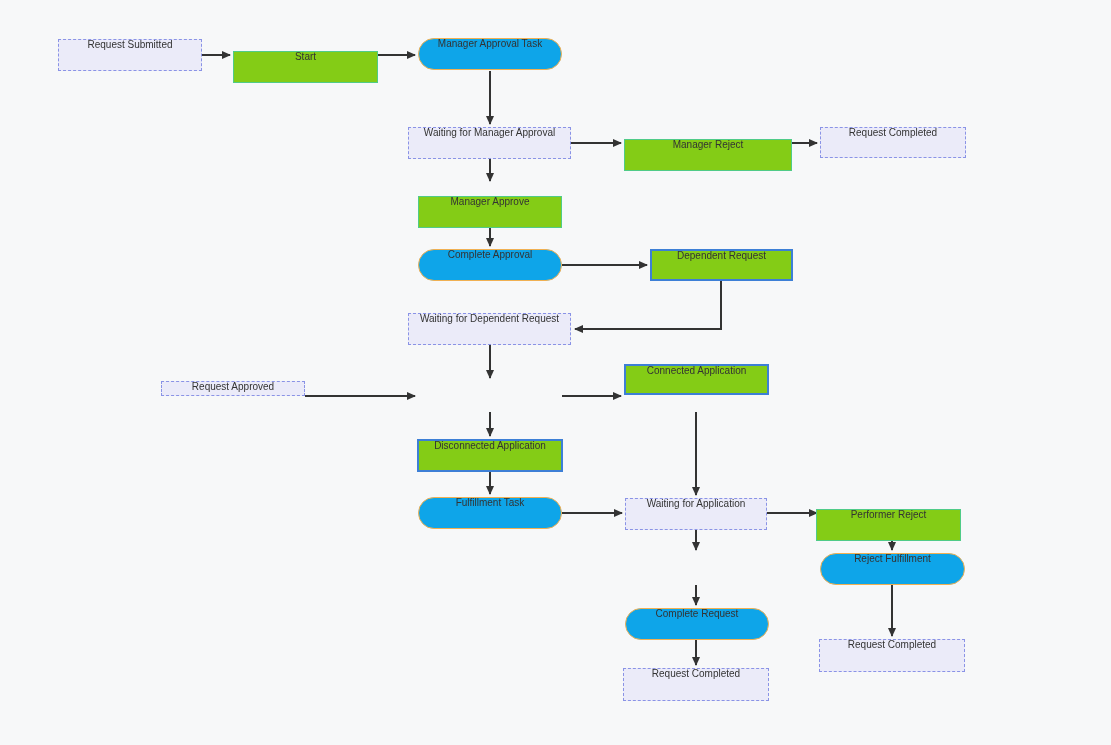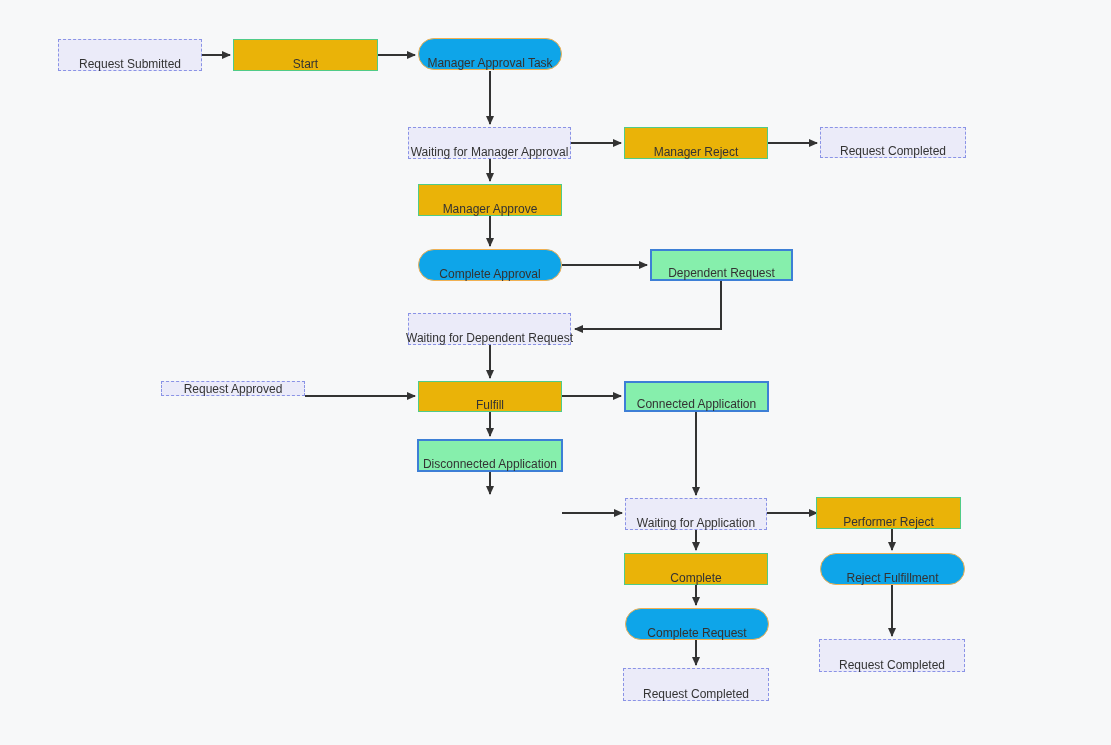--- a/index.html
+++ b/index.html
@@ -9,32 +9,32 @@
     font-family: "Liberation Sans", sans-serif;
     color: #333333;
     overflow: hidden;
   }
   .canvas { position: relative; width: 1111px; height: 745px; }
   .edges { position: absolute; left: 0; top: 0; pointer-events: none; }
   .node {
     position: absolute;
     box-sizing: border-box;
     display: flex;
-    align-items: flex-end;
+    align-items: flex-start;
     justify-content: center;
-    font-size: 12px;
+    font-size: 10px;
     line-height: 1;
     white-space: nowrap;
     color: #333333;
     cursor: default;
   }
   .node-state  { background: #ebebf9; border: 1.5px dashed #8a93e6; }
-  .node-action { background: #eab308; border: 1.5px solid  #50cb88; }
+  .node-action { background: #84cc16; border: 1.5px solid  #50cb88; margin-top: 12px; }
   .node-task   { background: #0ea5e9; border: 1.5px solid  #f0b052; border-radius: 16px; }
-  .node-app    { background: #86efac; border: 2px   solid  #3d7fd6; }
+  .node-app    { background: #84cc16; border: 2px   solid  #3d7fd6; }
 </style>
 </head>
 <body>
 
 <div class="canvas">
 
   <svg class="edges" width="1111" height="745">
     <defs>
       <marker id="arw" markerWidth="12" markerHeight="10" refX="8" refY="4" orient="auto" markerUnits="userSpaceOnUse">
         <path d="M0,0 L9,4 L0,8 Z" fill="#333333"></path>
@@ -75,21 +75,21 @@
   </div>
 
   <div class="node node-task" style="left:418px;top:38px;width:144px;height:32px">
     <span>Manager Approval Task</span>
   </div>
 
   <div class="node node-state" style="left:408px;top:127px;width:163px;height:32px">
     <span>Waiting for Manager Approval</span>
   </div>
 
-  <div class="node node-action" style="left:624px;top:127px;width:144px;height:32px">
+  <div class="node node-action" style="left:624px;top:127px;width:168px;height:32px">
     <span>Manager Reject</span>
   </div>
 
   <div class="node node-state" style="left:820px;top:127px;width:146px;height:31px">
     <span>Request Completed</span>
   </div>
 
   <div class="node node-action" style="left:418px;top:184px;width:144px;height:32px">
     <span>Manager Approve</span>
   </div>
@@ -103,44 +103,41 @@
   </div>
 
   <div class="node node-state" style="left:408px;top:313px;width:163px;height:32px">
     <span>Waiting for Dependent Request</span>
   </div>
 
   <div class="node node-state" style="left:161px;top:381px;width:144px;height:15px">
     <span>Request Approved</span>
   </div>
 
-  <div class="node node-action" style="left:418px;top:381px;width:144px;height:31px">
-    <span>Fulfill</span>
-  </div>
 
-  <div class="node node-app" style="left:624px;top:381px;width:145px;height:31px">
+  <div class="node node-app" style="left:624px;top:364px;width:145px;height:31px">
     <span>Connected Application</span>
   </div>
 
   <div class="node node-app" style="left:417px;top:439px;width:146px;height:33px">
     <span>Disconnected Application</span>
   </div>
 
+  <div class="node node-task" style="left:418px;top:497px;width:144px;height:32px">
+    <span>Fulfillment Task</span>
+  </div>
 
   <div class="node node-state" style="left:625px;top:498px;width:142px;height:32px">
     <span>Waiting for Application</span>
   </div>
 
   <div class="node node-action" style="left:816px;top:497px;width:145px;height:32px">
     <span>Performer Reject</span>
   </div>
 
-  <div class="node node-action" style="left:624px;top:553px;width:144px;height:32px">
-    <span>Complete</span>
-  </div>
 
   <div class="node node-task" style="left:820px;top:553px;width:145px;height:32px">
     <span>Reject Fulfillment</span>
   </div>
 
   <div class="node node-task" style="left:625px;top:608px;width:144px;height:32px">
     <span>Complete Request</span>
   </div>
 
   <div class="node node-state" style="left:623px;top:668px;width:146px;height:33px">

